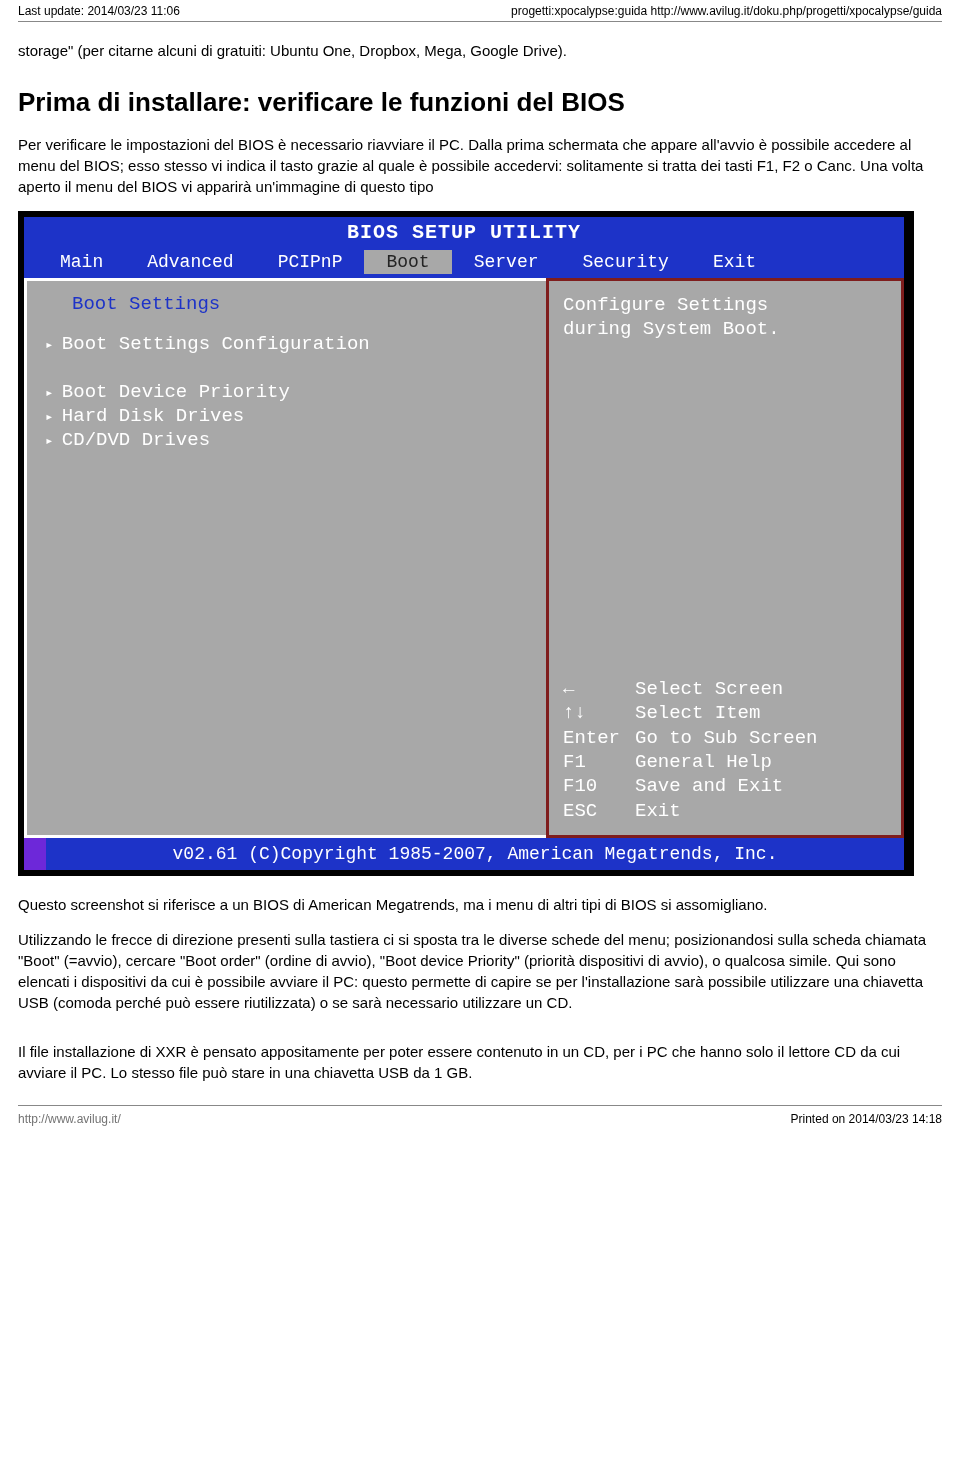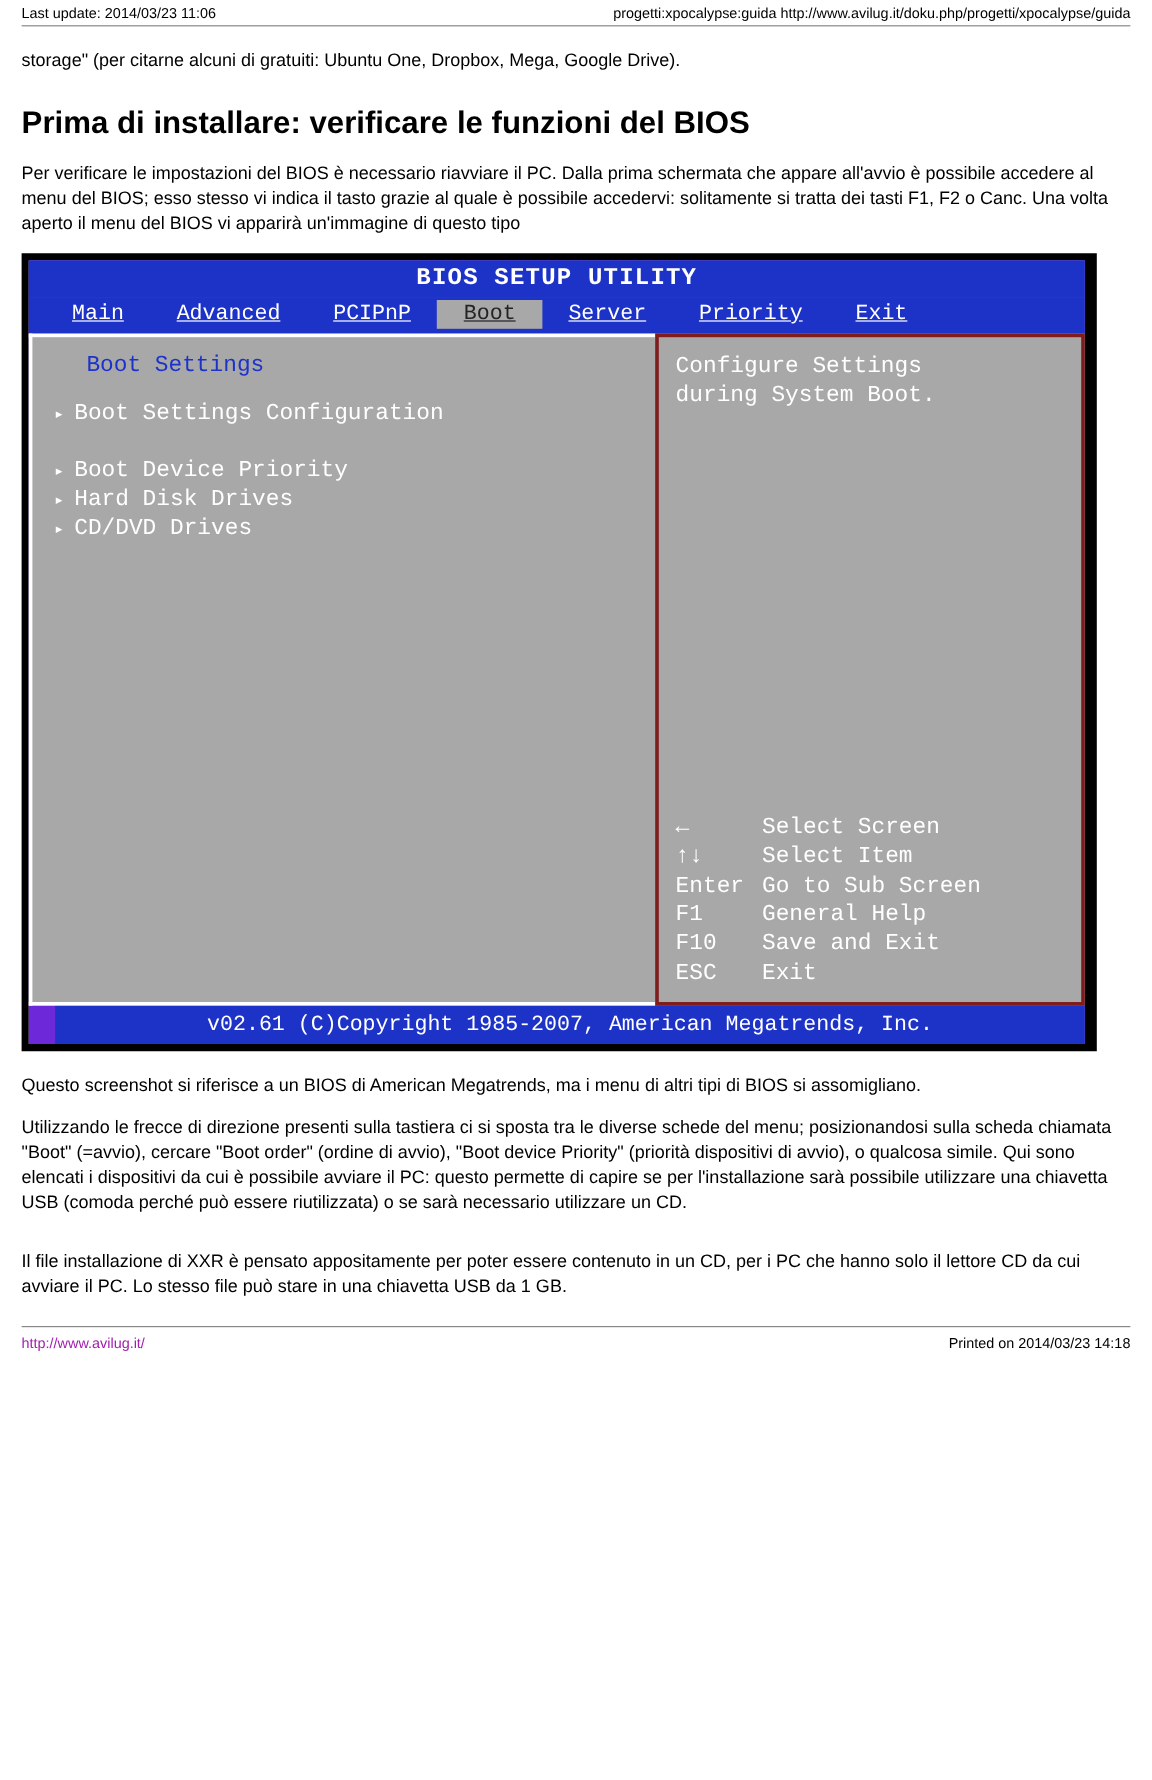--- a/index.html
+++ b/index.html
@@ -60,21 +60,20 @@
   }
   .bios-tabs {
     display: flex;
     background: #1d33c8;
     color: #fff;
     font-size: 18px;
     padding: 2px 14px 4px 14px;
   }
   .bios-tab {
     padding: 2px 22px;
-    text-decoration: underline;
   }
   .bios-tab.selected {
     background: #a8a8a8;
     color: #242424;
     font-weight: normal;
   }
   .bios-body {
     display: flex;
     background: #a8a8a8;
   }
@@ -120,21 +119,21 @@
   .help-row { display: flex; }
   .help-key { width: 72px; white-space: pre; }
   .bios-footer {
     background: #1d33c8;
     color: #fff;
     text-align: center;
     padding: 6px 0;
     font-size: 18px;
     margin-left: 22px;
   }
-  a.link { color: #a21caf; text-decoration: none; }
+  a.link { color: #737373; text-decoration: none; }
 </style>
 </head>
 <body>
 
 <div class="page">
 
   <div class="header-line">
     <span>Last update: 2014/03/23 11:06</span>
     <span>progetti:xpocalypse:guida http://www.avilug.it/doku.php/progetti/xpocalypse/guida</span>
   </div>
@@ -147,21 +146,21 @@
 
   <div class="bios-wrap">
     <div class="bios">
       <div class="bios-title">BIOS SETUP UTILITY</div>
       <div class="bios-tabs" id="bios-tabs">
           <div class="bios-tab">Main</div>
           <div class="bios-tab">Advanced</div>
           <div class="bios-tab">PCIPnP</div>
           <div class="bios-tab selected">Boot</div>
           <div class="bios-tab">Server</div>
-          <div class="bios-tab">Priority</div>
+          <div class="bios-tab">Security</div>
           <div class="bios-tab">Exit</div>
         </div>
       <div class="bios-body">
         <div class="bios-left">
           <div class="left-heading">Boot Settings</div>
           <div id="bios-group1">
               <div class="left-item">Boot Settings Configuration</div>
             </div>
           <div class="left-gap"></div>
           <div id="bios-group2">

